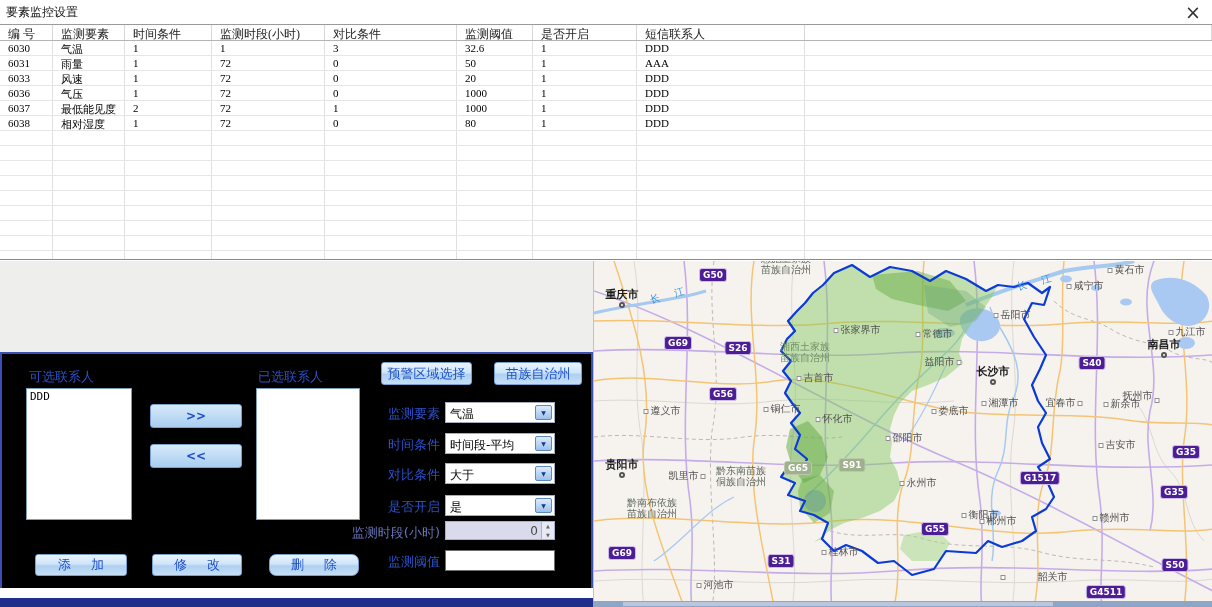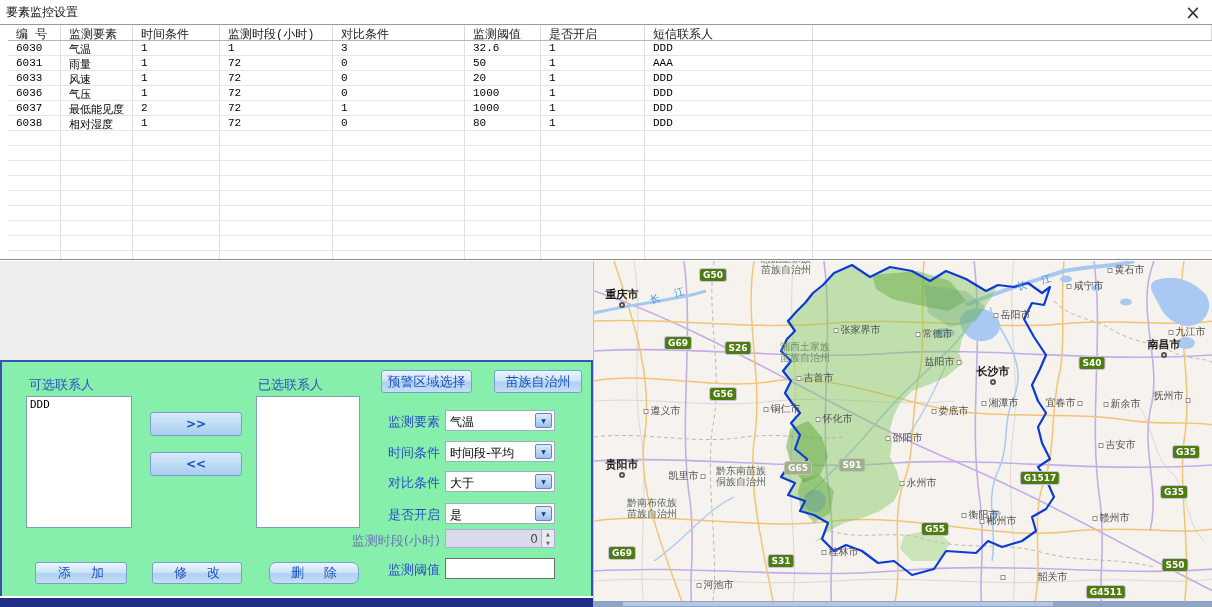--- a/index.html
+++ b/index.html
@@ -8,33 +8,33 @@
 
   
   .titlebar { position:absolute; left:0; top:0; width:1212px; height:24px; background:#fff; }
   .title { position:absolute; left:6px; top:4px; font-size:12px; color:#111; }
   .closebtn { position:absolute; right:8px; top:1px; width:22px; height:22px; font-size:19px;
               color:#333; text-align:center; line-height:22px; cursor:pointer; }
 
   
   .grid { position:absolute; left:0; top:24px; width:1212px; height:236px; background:#fff;
           border-top:1px solid #9a9a9a; border-bottom:1px solid #8a8a8a; overflow:hidden;
-          font-family:Liberation Mono, monospace;padding-left:8px; }
+          font-family:Liberation Serif, serif; }
   .grow { display:flex; height:15px; border-bottom:1px solid #e6e6e6; }
   .grow.head { height:16px; border-bottom:1px solid #b5b5b5; background:#fff; }
   .gcell { height:100%; border-right:1px solid #e0e0e0; font-size:11px; color:#000;
            padding:1px 0 0 8px; white-space:nowrap; overflow:hidden; }
   .grow.head .gcell { font-size:12px; color:#222; border-right:1px solid #d8d8d8; padding-top:1px; }
   .gcell.fill { border-right:none; flex:1; }
 
   
   .gap { position:absolute; left:0; top:261px; width:593px; height:101px; background:#eeeeec; }
 
   
-  .panel { position:absolute; left:0; top:360px; width:593px; height:236px; background:#86efac;
+  .panel { position:absolute; left:0; top:352px; width:593px; height:236px; background:#000000;
            border:2px solid #3b50b5; border-bottom:none; }
   .panel-strip { position:absolute; left:0; top:598px; width:593px; height:9px; background:#20308a; }
   .plabel { position:absolute; font-size:13px; color:#2b50c8; white-space:nowrap; }
   .listbox { position:absolute; background:#fff; border:1px solid #7f9db9; overflow:hidden; }
   .listbox .item { font-size:11px; color:#000; padding:1px 3px;
                    font-family:"DejaVu Sans Mono", monospace; }
   .pbtn { position:absolute; display:flex; align-items:center; justify-content:center;
           background:linear-gradient(#eaf5fe 0%, #cfe5f8 45%, #aed0f1 55%, #c6dff6 100%);
           border:1px solid #7aa0cf; border-radius:3px; color:#1c50c8; font-size:13px;
           cursor:pointer; white-space:nowrap; }
@@ -64,21 +64,21 @@
   .map-overlay { position:absolute; left:0; top:0; width:100%; height:100%; }
   .city { position:absolute; transform:translate(-50%,-50%); display:flex; align-items:center;
           gap:2px; font-size:10px; color:#4f4f4f; white-space:nowrap; }
   .city.big { font-size:11px; font-weight:bold; color:#1c1c1c; }
   .sqmark { width:5px; height:5px; border:1px solid #8f8f8f; background:#fff; flex:none; }
   .citydot { position:absolute; width:6px; height:6px; border:2px solid #555; background:#fff;
              border-radius:50%; transform:translate(-50%,-50%); }
   .area { position:absolute; transform:translate(-50%,-50%); text-align:center; font-size:10px;
           line-height:11px; color:#5d665d; white-space:nowrap; }
   .area.green { color:#6f8f68; }
-  .badge { position:absolute; transform:translate(-50%,-50%); background:#4d7c0f; color:#fff;
+  .badge { position:absolute; transform:translate(-50%,-50%); background:#4c1d95; color:#fff;
            font-size:9px; line-height:1; padding:1.5px 3px; border-radius:3px;
            border:1px solid #cebfe9; font-weight:bold; white-space:nowrap; }
   .badge.green { background:#9fb08d; border-color:#bcc9ac; }
   .riverlab { position:absolute; transform:translate(-50%,-50%) rotate(-15deg); color:#3f8fd8;
               font-size:10px; letter-spacing:6px; white-space:nowrap; }
   .map-strip { position:absolute; left:593px; top:601px; width:619px; height:6px; background:#8fa5c6; }
   .map-strip .thumb { position:absolute; left:30px; top:1px; width:430px; height:4px; background:#b9c6de; }
 </style>
 </head>
 <body>
@@ -509,21 +509,21 @@
         <span>吉安市</span>
       </div>
       <div class="city" style="left: 528px; top: 143px;">
         <div class="sqmark"></div>
         <span>新余市</span>
       </div>
       <div class="city" style="left: 470px; top: 142px;">
         <span>宜春市</span>
         <div class="sqmark"></div>
       </div>
-      <div class="city" style="left: 578px; top: 135px; align-items: flex-end;">
+      <div class="city" style="left: 547px; top: 135px; align-items: flex-end;">
         <span>抚州市</span>
         <div class="sqmark"></div>
       </div>
       <div class="city big" style="left: 570px; top: 83px;">
         <span>南昌市</span>
       </div>
       <div class="citydot" style="left: 570px; top: 94px;"></div>
       <div class="city" style="left: 593px; top: 31px; margin-top: 40px;">
         <div class="sqmark"></div>
         <span>九江市</span>

